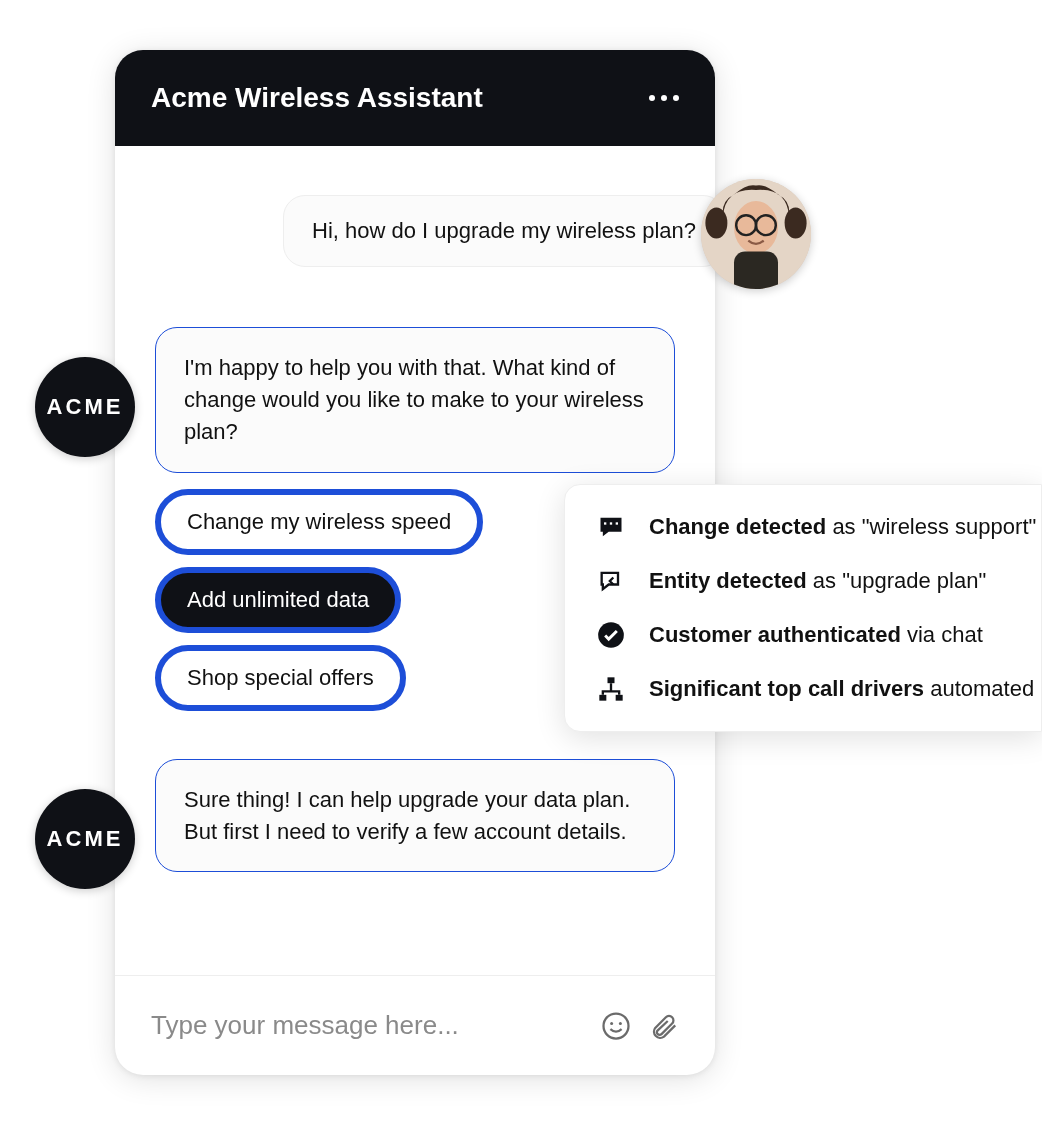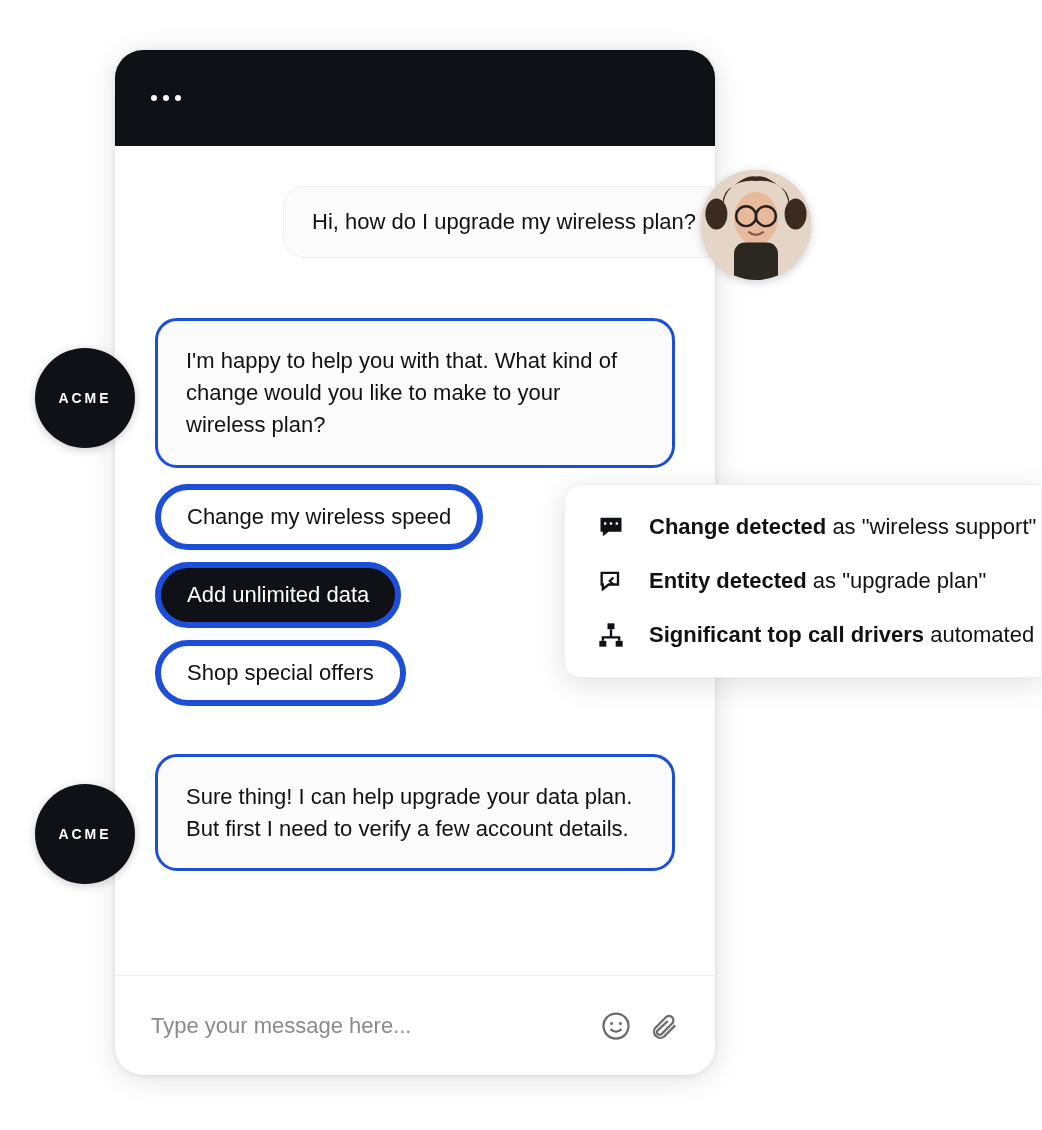--- a/index.html
+++ b/index.html
@@ -49,20 +49,21 @@
     flex: 1;
     position: relative;
     padding: 40px 0 0 0;
   }
   .user-row {
     display: flex;
     justify-content: flex-end;
     align-items: flex-start;
     padding-right: 0;
     position: relative;
+    margin-top: 9px;
   }
   .user-bubble {
     background: #fbfbfb;
     border: 1px solid #eee;
     border-radius: 22px;
     padding: 22px 28px;
     font-size: 22px;
     color: #111;
     max-width: 480px;
     margin-right: -10px;
@@ -89,28 +90,28 @@
     left: -80px;
     top: 30px;
     width: 100px;
     height: 100px;
     border-radius: 50%;
     background: #0f1116;
     color: #fff;
     display: flex;
     align-items: center;
     justify-content: center;
-    font-size: 14px;
+    font-size: 22px;
     font-weight: 700;
     letter-spacing: 3px;
     box-shadow: 0 2px 10px rgba(0,0,0,0.2);
   }
   .bot-bubble {
     background: #fbfbfb;
-    border: 3px solid #1d4ed8;
+    border: 1px solid #1d4ed8;
     border-radius: 22px;
     padding: 24px 28px;
     font-size: 22px;
     line-height: 1.45;
     color: #111;
     max-width: 520px;
   }
   .chips {
     margin-top: 16px;
     display: flex;
@@ -140,21 +141,21 @@
     border-radius: 0 0 28px 28px;
     display: flex;
     align-items: center;
     padding: 0 36px;
     gap: 18px;
   }
   .chat-input input {
     flex: 1;
     border: none;
     outline: none;
-    font-size: 22px;
+    font-size: 26px;
     color: #111;
   }
   .chat-input input::placeholder { color: #8a8a8a; }
   .input-icon {
     color: #6b6b6b;
     cursor: pointer;
     display: flex;
     align-items: center;
   }
   .input-icon svg { width: 30px; height: 30px; }
@@ -185,20 +186,21 @@
   .insight-row .ico { width: 28px; height: 28px; color: #0f1116; flex-shrink: 0; display:flex; align-items:center; justify-content:center; }
   .insight-row .ico svg { width: 28px; height: 28px; }
   .insight-row b { font-weight: 700; }
 </style>
 </head>
 <body>
 
 <div class="chat-window">
 
   <div class="chat-header">
+    <div class="chat-header-title">Acme Wireless Assistant</div>
     <div class="more-dots">
       <span></span>
       <span></span>
       <span></span>
     </div>
   </div>
 
   <div class="chat-body">
 
     <div class="user-row">
@@ -273,20 +275,29 @@
       <svg viewBox="0 0 24 24" fill="none" stroke="currentColor" stroke-width="2">
           <path d="M4 5h14v10H10l-5 4V15H4z" fill="none"></path>
           <path d="M14 9l-3 3 3 3"></path>
         </svg>
     </span>
     <span><b>Entity detected</b><span> as "upgrade plan"</span></span>
   </div>
   <div class="insight-row">
     <span class="ico">
       <svg viewBox="0 0 24 24" fill="currentColor">
+          <circle cx="12" cy="12" r="11"></circle>
+          <path d="M7 12.5l3 3 7-7" stroke="#fff" stroke-width="2.5" fill="none"></path>
+        </svg>
+    </span>
+    <span><b>Customer authenticated</b><span> via chat</span></span>
+  </div>
+  <div class="insight-row">
+    <span class="ico">
+      <svg viewBox="0 0 24 24" fill="currentColor">
           <rect x="9" y="2" width="6" height="5"></rect>
           <rect x="2" y="17" width="6" height="5"></rect>
           <rect x="16" y="17" width="6" height="5"></rect>
           <path d="M12 7v5M5 17v-3h14v3M12 12v2" stroke="currentColor" stroke-width="2" fill="none"></path>
         </svg>
     </span>
     <span><b>Significant top call drivers</b><span> automated</span></span>
   </div>
 </div>
 

